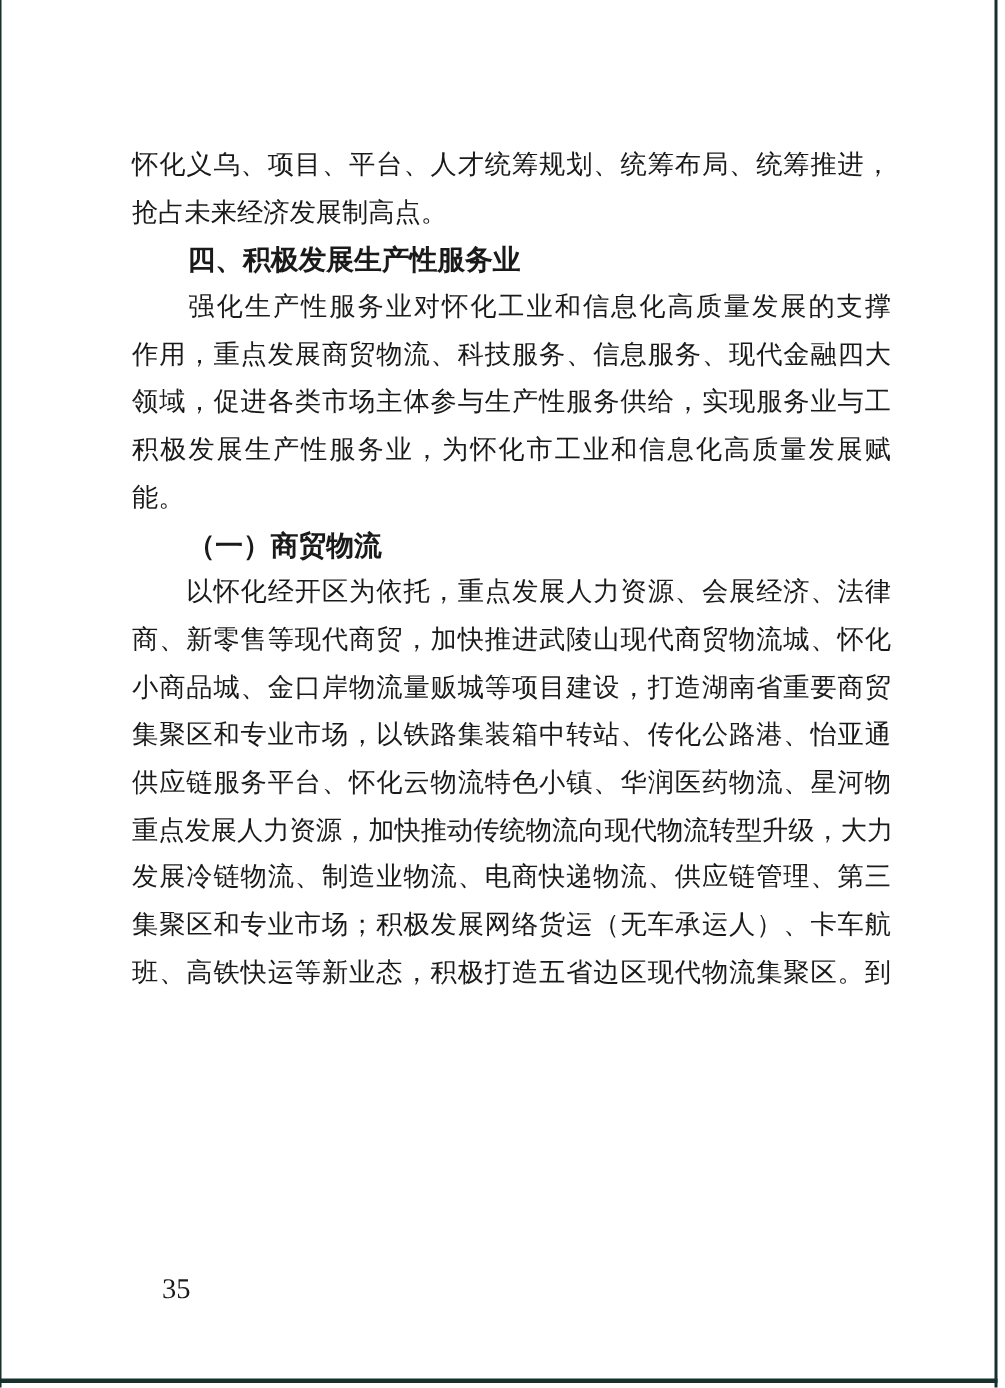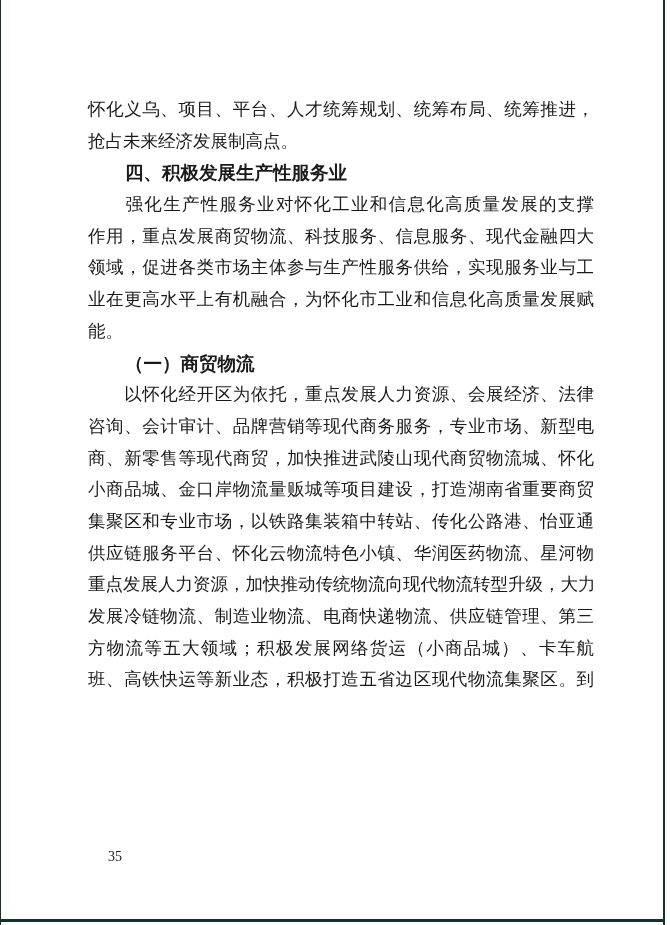--- a/index.html
+++ b/index.html
@@ -41,49 +41,48 @@
   .line.heading{
     font-family:"Liberation Sans","DejaVu Sans",sans-serif;
     font-weight:700;
     font-size:18.5px;
     text-align:right;
     text-align-last:left;
   }
   .page-number{
     position:absolute;
     left:108px;top:849px;
-    font-size:14px;
+    font-size:19px;
     color:var(--text-color);
     font-family:"Liberation Serif","DejaVu Serif",serif;
   }
 </style>
 </head>
 <body>
 
 <div class="page">
   <div class="edge edge-left"></div>
   <div class="edge edge-right"></div>
   <div class="edge edge-bottom"></div>
 
   <div class="content">
       <div class="line body">怀化义乌、项目、平台、人才统筹规划、统筹布局、统筹推进，</div>
       <div class="line body last">抢占未来经济发展制高点。</div>
       <div class="line heading last">　　四、积极发展生产性服务业</div>
       <div class="line body">　　强化生产性服务业对怀化工业和信息化高质量发展的支撑</div>
       <div class="line body">作用，重点发展商贸物流、科技服务、信息服务、现代金融四大</div>
       <div class="line body">领域，促进各类市场主体参与生产性服务供给，实现服务业与工</div>
-      <div class="line body">业在更高水平上有机融合，为怀化市工业和信息化高质量发展赋</div>
+      <div class="line body">积极发展生产性服务业，为怀化市工业和信息化高质量发展赋</div>
       <div class="line body last">能。</div>
       <div class="line heading last">　　（一）商贸物流</div>
       <div class="line body">　　以怀化经开区为依托，重点发展人力资源、会展经济、法律</div>
-      <div class="line body">咨询、会计审计、品牌营销等现代商务服务，专业市场、新型电</div>
       <div class="line body">商、新零售等现代商贸，加快推进武陵山现代商贸物流城、怀化</div>
       <div class="line body">小商品城、金口岸物流量贩城等项目建设，打造湖南省重要商贸</div>
       <div class="line body">集聚区和专业市场，以铁路集装箱中转站、传化公路港、怡亚通</div>
       <div class="line body">供应链服务平台、怀化云物流特色小镇、华润医药物流、星河物</div>
       <div class="line body">重点发展人力资源，加快推动传统物流向现代物流转型升级，大力</div>
       <div class="line body">发展冷链物流、制造业物流、电商快递物流、供应链管理、第三</div>
-      <div class="line body">方物流等五大领域；积极发展网络货运（小商品城）、卡车航</div>
+      <div class="line body">集聚区和专业市场；积极发展网络货运（无车承运人）、卡车航</div>
       <div class="line body">班、高铁快运等新业态，积极打造五省边区现代物流集聚区。到</div>
     </div>
 
   <div class="page-number">35</div>
 </div>
 
 </body></html>

